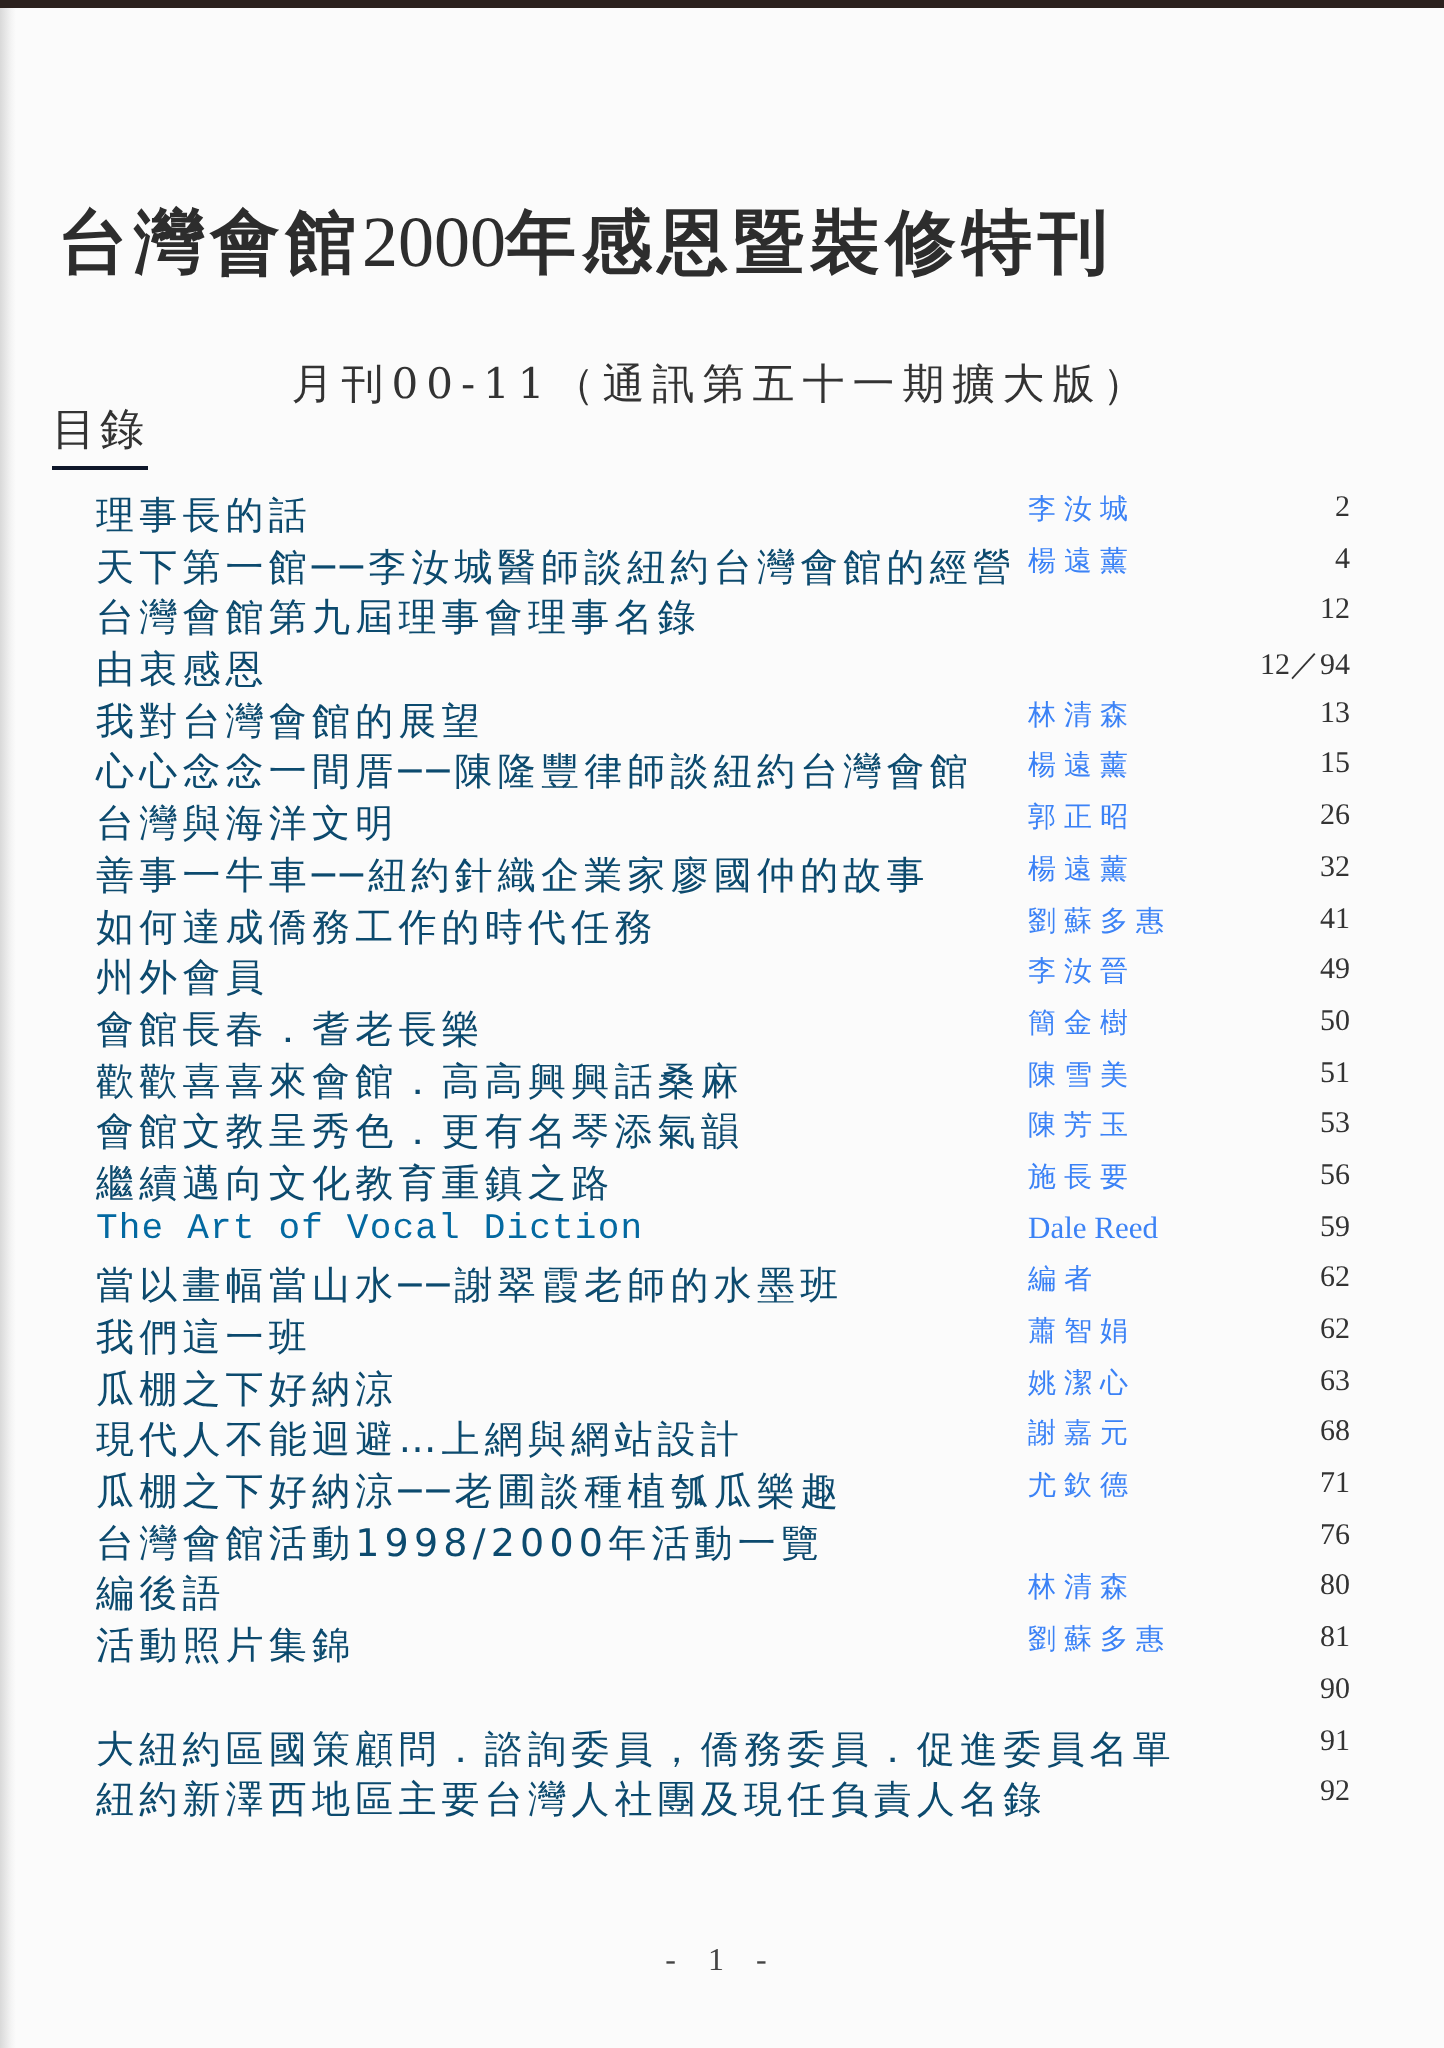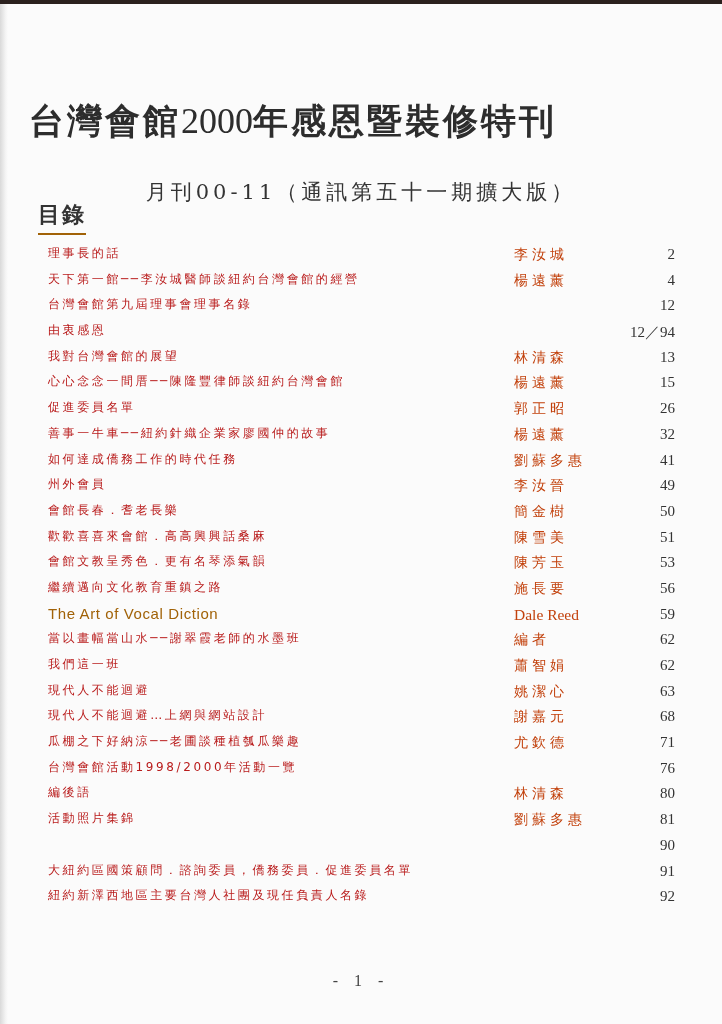--- a/index.html
+++ b/index.html
@@ -17,30 +17,30 @@
     font-family:"DejaVu Sans", sans-serif;
   }
   .title .num { font-family:"Liberation Serif", serif; font-weight:normal; letter-spacing:0; font-size:36px; }
   .subtitle {
     position:absolute; top:145px; left:0; width:722px; text-align:center;
     font-size:21px; color:#333; letter-spacing:4px;
     font-family:"DejaVu Serif", serif;
     margin-top:33px;
   }
   .toc-heading {
-    position:absolute; top:200px; left:38px;
-    font-size:22px; font-weight:bold; color:#333; letter-spacing:2px;
-    padding-bottom:3px; border-bottom:2px solid #a16207;
+    position:absolute; top:200px; left:26px;
+    font-size:22px; font-weight:normal; color:#333; letter-spacing:2px;
+    padding-bottom:3px; border-bottom:2px solid #0f172a;
   }
   .toc { position:absolute; top:245px; left:0; width:722px; }
   .row { position:relative; height:25.7px; }
-  .row .t { position:absolute; left:48px; top:0; font-size:12px; letter-spacing:2.6px; color:#b91c1c; white-space:nowrap; }
-  .row .t.en { font-family:Liberation Sans, sans-serif; letter-spacing:0.6px; font-size:15px; color:#a16207; }
+  .row .t { position:absolute; left:48px; top:0; font-size:19px; letter-spacing:2.6px; color:#0c4a6e; white-space:nowrap; }
+  .row .t.en { font-family:Liberation Mono, monospace; letter-spacing:0.6px; font-size:18px; color:#0369a1; }
   .row .a { position:absolute; left:514px; top:1px; font-size:14px; letter-spacing:4px;
-    font-family:"DejaVu Serif", serif; color:#c2410c; white-space:nowrap; }
+    font-family:"DejaVu Serif", serif; color:#3b82f6; white-space:nowrap; }
   .row .a.en { font-family:"Liberation Serif", serif; letter-spacing:0; font-size:15.5px; }
   .row .p { position:absolute; right:47px; top:1px; font-size:15px; font-family:"Liberation Serif", serif; color:#333; text-align:right; }
   .folio { position:absolute; top:972px; left:0; width:722px; text-align:center;
     font-family:"Liberation Serif", serif; font-size:16px; color:#444; letter-spacing:6px; }
 </style>
 </head>
 <body>
 
 <div class="top-edge"></div>
 <div class="left-edge"></div>
@@ -77,21 +77,21 @@
       <span class="t">我對台灣會館的展望</span>
       <span class="a">林清森</span>
       <span class="p">13</span>
     </div>
   <div class="row">
       <span class="t">心心念念一間厝──陳隆豐律師談紐約台灣會館</span>
       <span class="a">楊遠薰</span>
       <span class="p">15</span>
     </div>
   <div class="row">
-      <span class="t">促進委員名單</span>
+      <span class="t">台灣與海洋文明</span>
       <span class="a">郭正昭</span>
       <span class="p">26</span>
     </div>
   <div class="row">
       <span class="t">善事一牛車──紐約針織企業家廖國仲的故事</span>
       <span class="a">楊遠薰</span>
       <span class="p">32</span>
     </div>
   <div class="row">
       <span class="t">如何達成僑務工作的時代任務</span>
@@ -132,21 +132,21 @@
       <span class="t">當以畫幅當山水──謝翠霞老師的水墨班</span>
       <span class="a">編者</span>
       <span class="p">62</span>
     </div>
   <div class="row">
       <span class="t">我們這一班</span>
       <span class="a">蕭智娟</span>
       <span class="p">62</span>
     </div>
   <div class="row">
-      <span class="t">現代人不能迴避</span>
+      <span class="t">瓜棚之下好納涼</span>
       <span class="a">姚潔心</span>
       <span class="p">63</span>
     </div>
   <div class="row">
       <span class="t">現代人不能迴避…上網與網站設計</span>
       <span class="a">謝嘉元</span>
       <span class="p">68</span>
     </div>
   <div class="row">
       <span class="t">瓜棚之下好納涼──老圃談種植瓠瓜樂趣</span>

